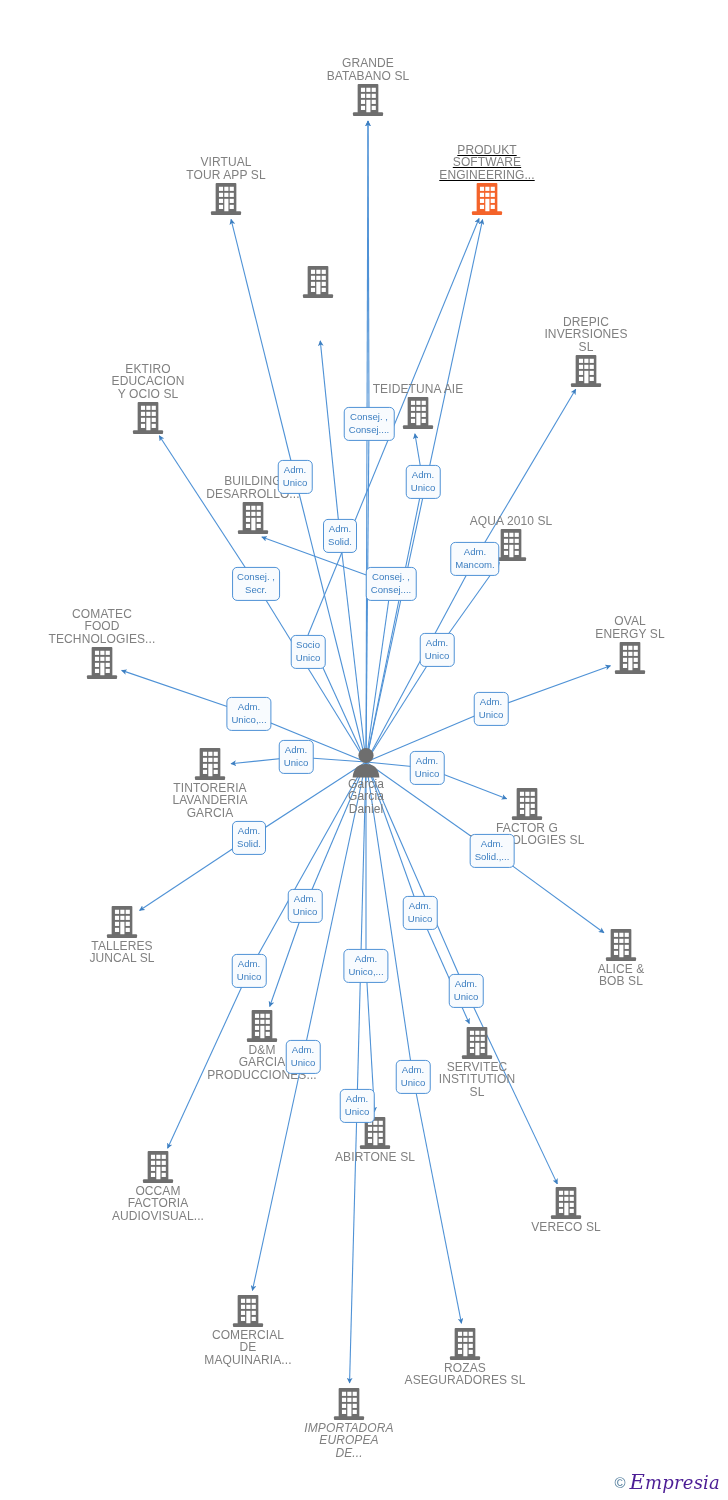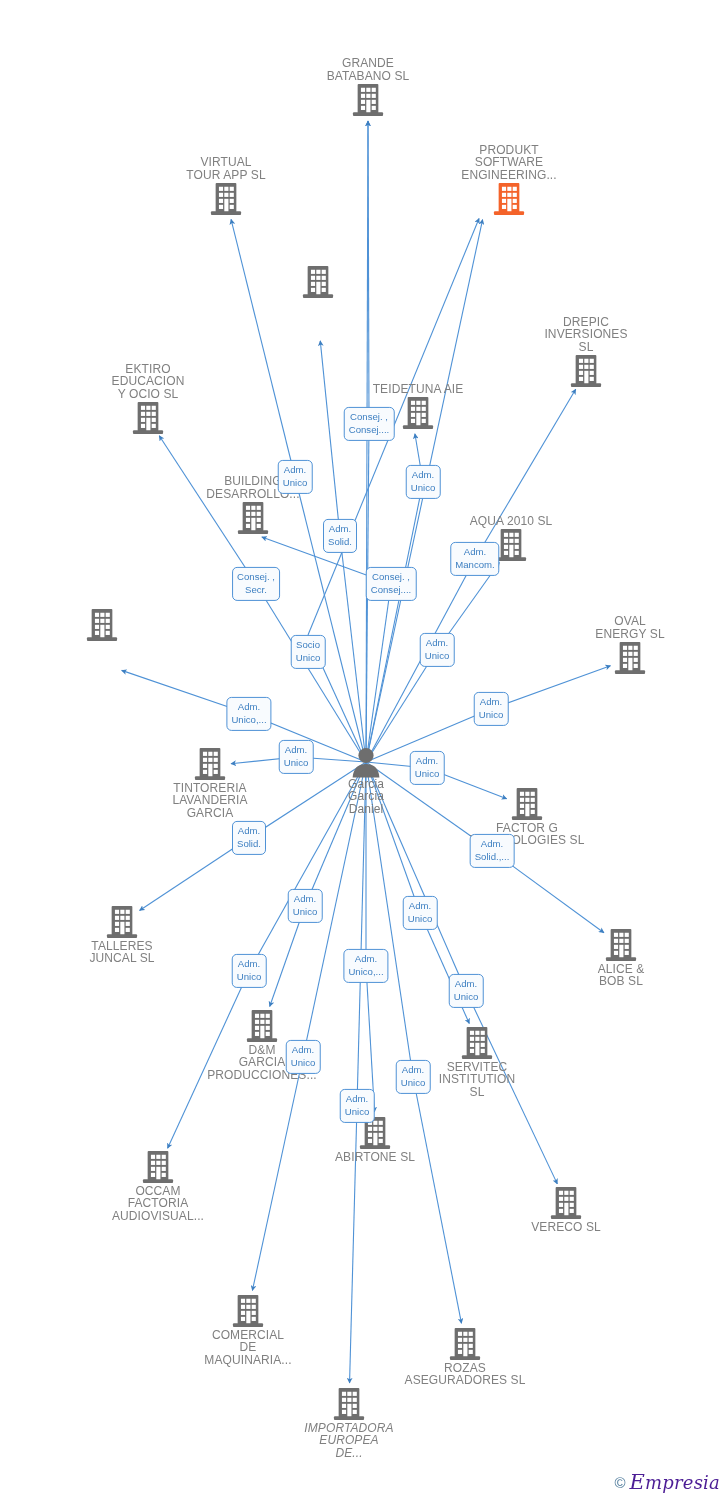--- a/index.html
+++ b/index.html
@@ -184,21 +184,21 @@
               <rect x="20.9" y="11.4" width="4.4" height="4.4"></rect>
               <rect x="9.5" y="17.8" width="4.4" height="4.4"></rect>
               <rect x="20.9" y="17.8" width="4.4" height="4.4"></rect>
               <rect x="9.5" y="24.2" width="4.4" height="4.4"></rect>
               <rect x="20.9" y="24.2" width="4.4" height="4.4"></rect>
               <rect x="15.2" y="17.8" width="4.4" height="13.2"></rect>
             </g>
           </svg>
         </span>
       </div>
-      <div class="node above" style="top: 143.8px; left: 509px;">
+      <div class="node above" style="top: 143.8px; left: 487px; text-decoration: underline;">
         <div class="lbl">PRODUKT
 SOFTWARE
 ENGINEERING...</div>
         <span class="ico">
           <svg width="32" height="34" viewBox="0 0 34 36" aria-hidden="true">
             <g fill="#f4632a">
               <rect x="6" y="1" width="22" height="31" rx="1"></rect>
               <rect x="1" y="31" width="32" height="4" rx="1"></rect>
             </g>
             <g fill="#ffffff">
@@ -384,20 +384,23 @@
               <rect x="9.5" y="17.8" width="4.4" height="4.4"></rect>
               <rect x="20.9" y="17.8" width="4.4" height="4.4"></rect>
               <rect x="9.5" y="24.2" width="4.4" height="4.4"></rect>
               <rect x="20.9" y="24.2" width="4.4" height="4.4"></rect>
               <rect x="15.2" y="17.8" width="4.4" height="13.2"></rect>
             </g>
           </svg>
         </span>
       </div>
       <div class="node above" style="top: 607.8px; left: 102px;">
+        <div class="lbl">COMATEC
+FOOD
+TECHNOLOGIES...</div>
         <span class="ico">
           <svg width="32" height="34" viewBox="0 0 34 36" aria-hidden="true">
             <g fill="#6e6e6e">
               <rect x="6" y="1" width="22" height="31" rx="1"></rect>
               <rect x="1" y="31" width="32" height="4" rx="1"></rect>
             </g>
             <g fill="#ffffff">
               <rect x="9.5" y="5" width="4.4" height="4.4"></rect>
               <rect x="15.2" y="5" width="4.4" height="4.4"></rect>
               <rect x="20.9" y="5" width="4.4" height="4.4"></rect>

